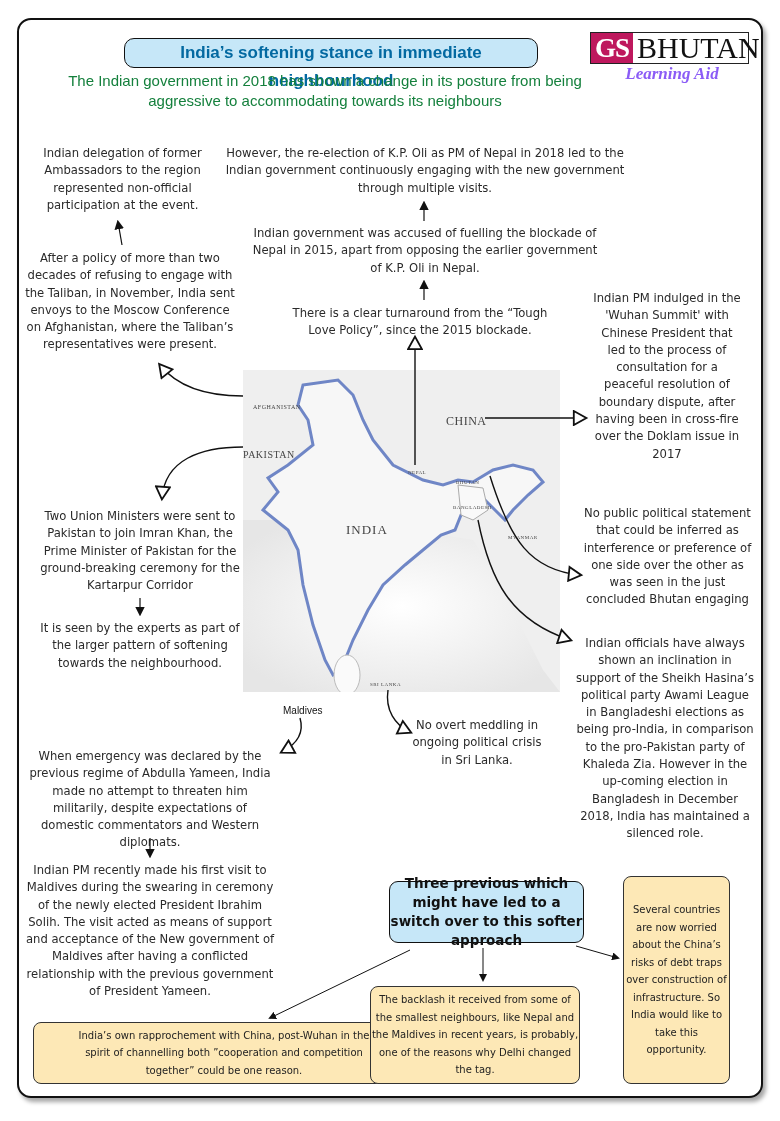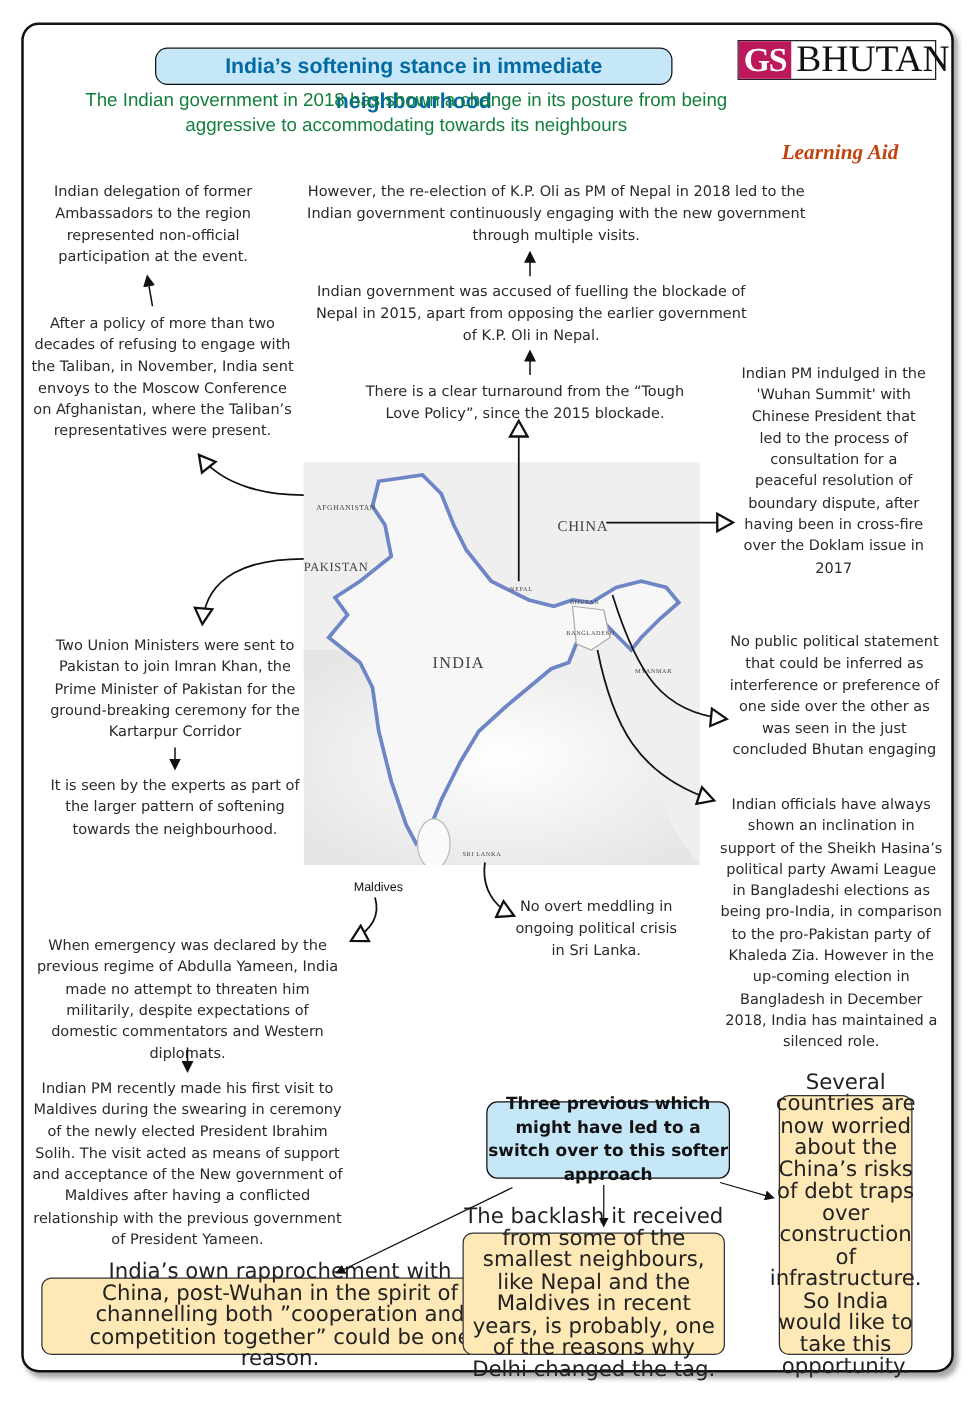--- a/index.html
+++ b/index.html
@@ -18,31 +18,31 @@
               font-family: "Liberation Sans", sans-serif; font-size: 15px; line-height: 19.5px;
               text-align: center; color: #15803d; }
   .logo { position: absolute; left: 590px; top: 32px; width: 157px; height: 30px;
           border: 1px solid #222; display: flex; }
   .logo-gs { background: #be185d; color: #fff; font-family: "Liberation Serif", serif;
              font-weight: bold; font-size: 27px; line-height: 30px; padding: 0 4px; letter-spacing: -1px; }
   .logo-score { color: #111; font-family: "Liberation Serif", serif; font-size: 30px;
                 line-height: 30px; padding-left: 4px; }
   .logo-tag { position: absolute; left: 612px; top: 64px; width: 120px; text-align: center;
               font-family: "Liberation Serif", serif; font-style: italic; font-weight: bold;
-              font-size: 17px; color: #c2410c; margin-top: 48px; }
+              font-size: 17px; color: #8b5cf6; }
   .map { position: absolute; left: 243px; top: 370px; width: 317px; height: 322px;
          background: linear-gradient(180deg,#ececec 0%, #f4f4f4 40%, #fafafa 100%); }
   .map-label { position: absolute; font-family: "Liberation Serif", serif; color: #444;
                letter-spacing: 0.5px; white-space: nowrap; }
   .hub { position: absolute; left: 389px; top: 881px; width: 193px; height: 60px;
          background: #c6e7f8; border: 1.5px solid #111; border-radius: 9px;
          font-size: 13.5px; font-weight: bold; line-height: 19px; text-align: center;
          color: #111; display: flex; align-items: center; justify-content: center; }
   .reason { position: absolute; background: #fde8b6; border: 1.2px solid #333; border-radius: 8px;
-            font-size: 17px; line-height: 17.5px; text-align: center; color: #222;
+            font-size: 10px; line-height: 17.5px; text-align: center; color: #222;
             display: flex; align-items: center; justify-content: center; }
   svg.overlay { position: absolute; left: 0; top: 0; width: 780px; height: 1121px; pointer-events: none; }
 </style>
 </head>
 <body>
 
 <div class="frame"></div>
 
 <div class="title-pill">India’s softening stance in immediate neighbourhood</div>
 <div class="subtitle">The Indian government in 2018 has shown a change in its posture from being aggressive to accommodating towards its neighbours</div>
@@ -79,21 +79,21 @@
   <span class="map-label" style="left:213px;top:110px;font-size:5px;">BHUTAN</span>
   <span class="map-label" style="left:210px;top:135px;font-size:5px;">BANGLADESH</span>
   <span class="map-label" style="left:265px;top:165px;font-size:5px;">MYANMAR</span>
   <span class="map-label" style="left:127px;top:312px;font-size:5px;">SRI LANKA</span>
 </div>
 <span class="abs" style="left:283px;top:705px;font-family:'Liberation Sans',sans-serif;font-size:10px;color:#111;text-align:center;">Maldives</span>
 
 <div class="abs txt" style="left:25px;top:145px;width:195px;">Indian delegation of former Ambassadors to the region represented non-official participation at the event.</div>
 <div class="abs txt" style="left:25px;top:250px;width:210px;">After a policy of more than two decades of refusing to engage with the Taliban, in November, India sent envoys to the Moscow Conference on Afghanistan, where the Taliban’s representatives were present.</div>
 
-<div class="abs txt" style="left:225px;top:145px;width:400px;margin-left:20px;">However, the re-election of K.P. Oli as PM of Nepal in 2018 led to the Indian government continuously engaging with the new government through multiple visits.</div>
+<div class="abs txt" style="left:225px;top:145px;width:400px;">However, the re-election of K.P. Oli as PM of Nepal in 2018 led to the Indian government continuously engaging with the new government through multiple visits.</div>
 <div class="abs txt" style="left:250px;top:225px;width:350px;">Indian government was accused of fuelling the blockade of Nepal in 2015, apart from opposing the earlier government of K.P. Oli in Nepal.</div>
 <div class="abs txt" style="left:290px;top:305px;width:260px;">There is a clear turnaround from the “Tough Love Policy”, since the 2015 blockade.</div>
 
 <div class="abs txt" style="left:592px;top:290px;width:150px;">Indian PM indulged in the 'Wuhan Summit' with Chinese President that led to the process of consultation for a peaceful resolution of boundary dispute, after having been in cross-fire over the Doklam issue in 2017</div>
 
 <div class="abs txt" style="left:580px;top:505px;width:175px;">No public political statement that could be inferred as interference or preference of one side over the other as was seen in the just concluded Bhutan engaging</div>
 <div class="abs txt" style="left:575px;top:635px;width:180px;">Indian officials have always shown an inclination in support of the Sheikh Hasina’s political party Awami League in Bangladeshi elections as being pro-India, in comparison to the pro-Pakistan party of Khaleda Zia. However in the up-coming election in Bangladesh in December 2018, India has maintained a silenced role.</div>
 
 <div class="abs txt" style="left:40px;top:508px;width:200px;">Two Union Ministers were sent to Pakistan to join Imran Khan, the Prime Minister of Pakistan for the ground-breaking ceremony for the Kartarpur Corridor</div>
 <div class="abs txt" style="left:40px;top:620px;width:200px;">It is seen by the experts as part of the larger pattern of softening towards the neighbourhood.</div>

